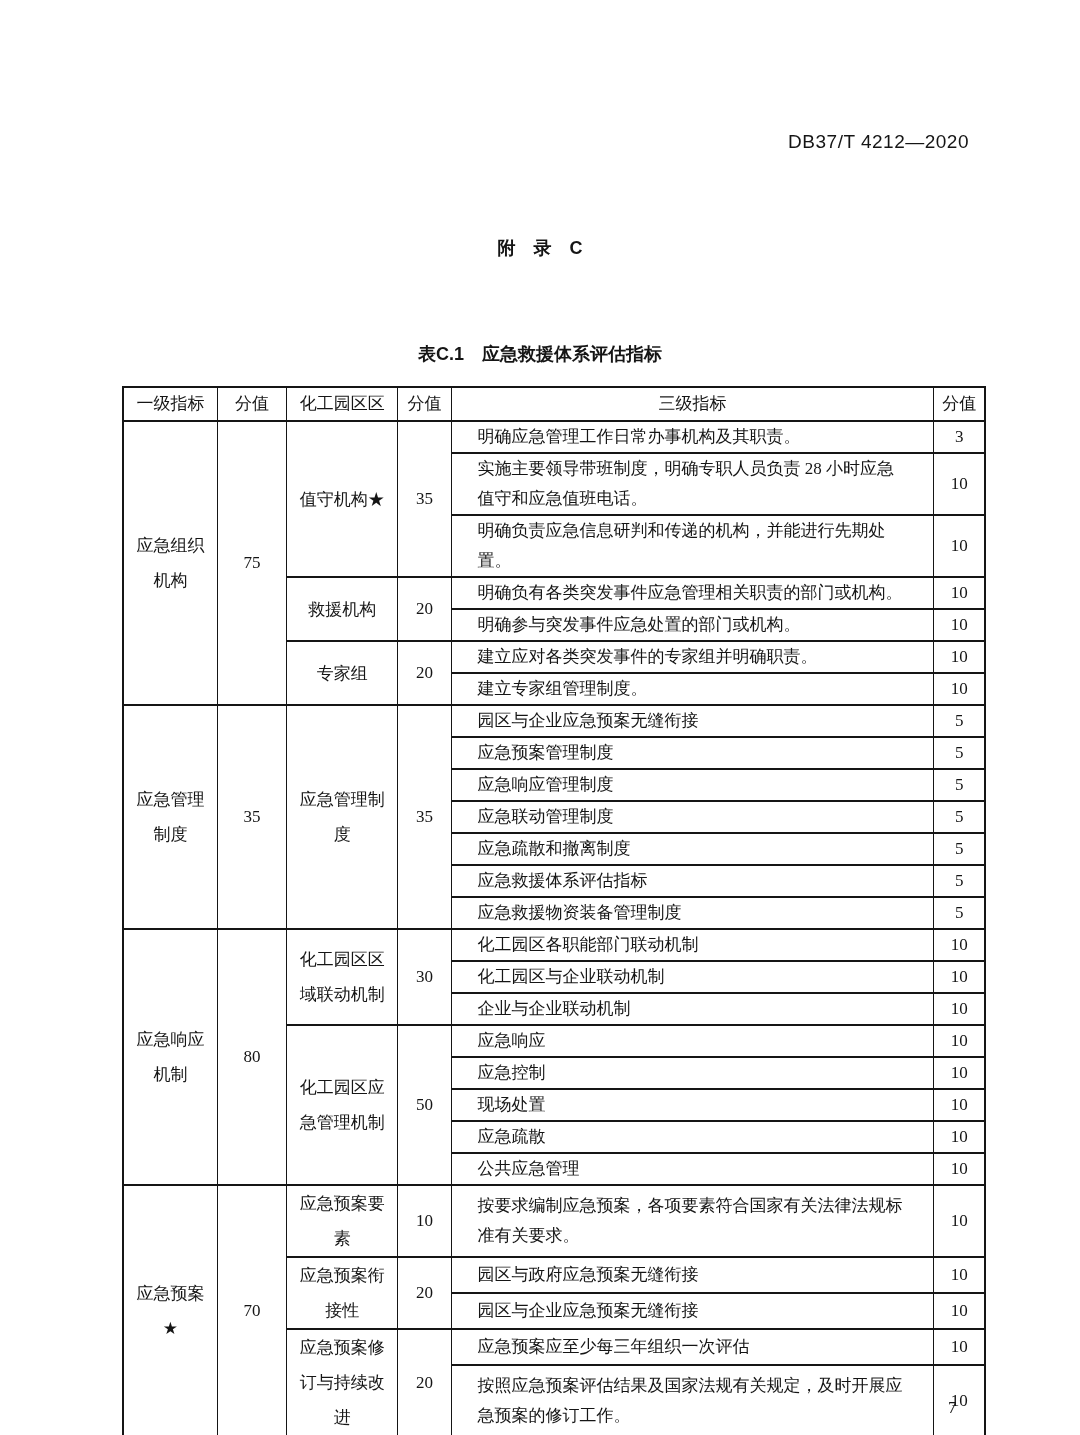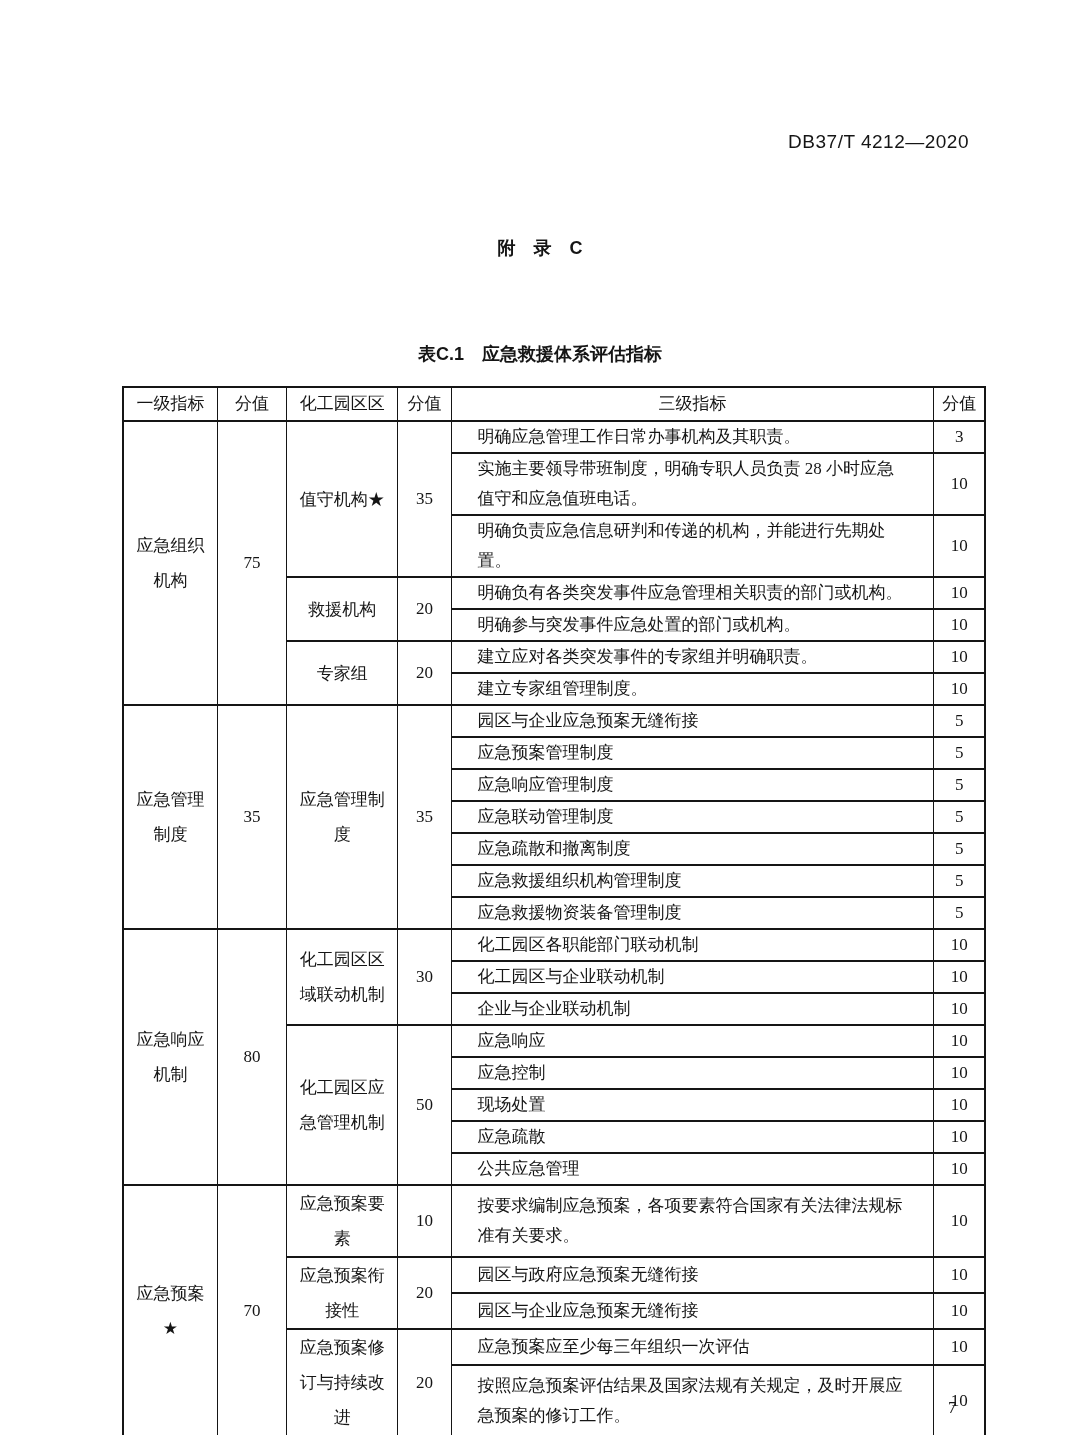--- a/index.html
+++ b/index.html
@@ -161,21 +161,21 @@
       </tr>
       <tr>
         <td class="l3">应急联动管理制度</td>
         <td class="score">5</td>
       </tr>
       <tr>
         <td class="l3">应急疏散和撤离制度</td>
         <td class="score">5</td>
       </tr>
       <tr>
-        <td class="l3">应急救援组织机构管理制度</td>
+        <td class="l3">应急救援体系评估指标</td>
         <td class="score">5</td>
       </tr>
       <tr>
         <td class="l3">应急救援物资装备管理制度</td>
         <td class="score">5</td>
       </tr>
       <tr>
         <td class="l1" rowspan="8">应急响应
 机制</td>
         <td class="score" rowspan="8">80</td>

